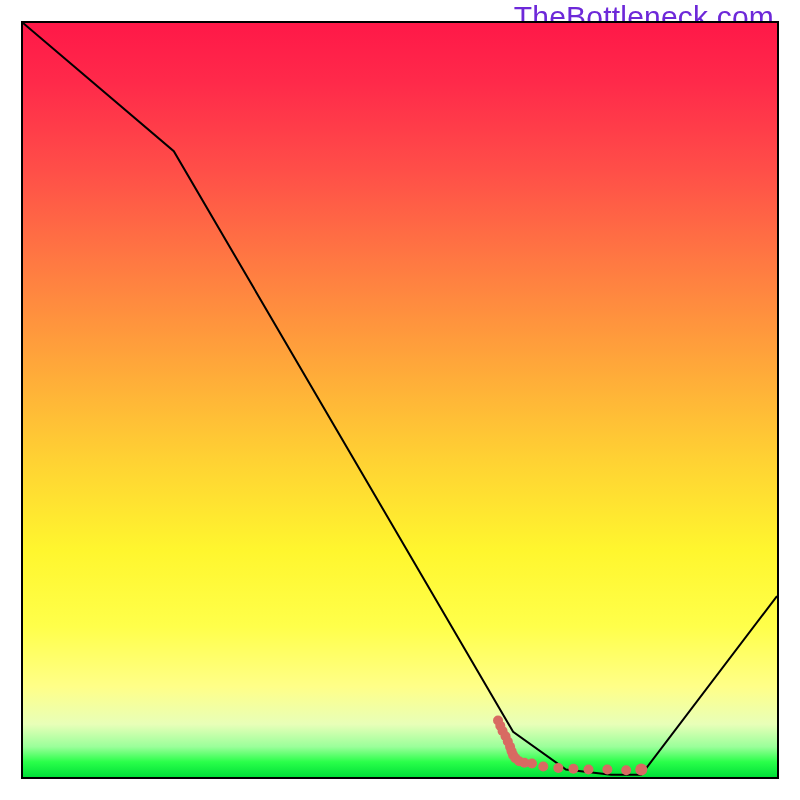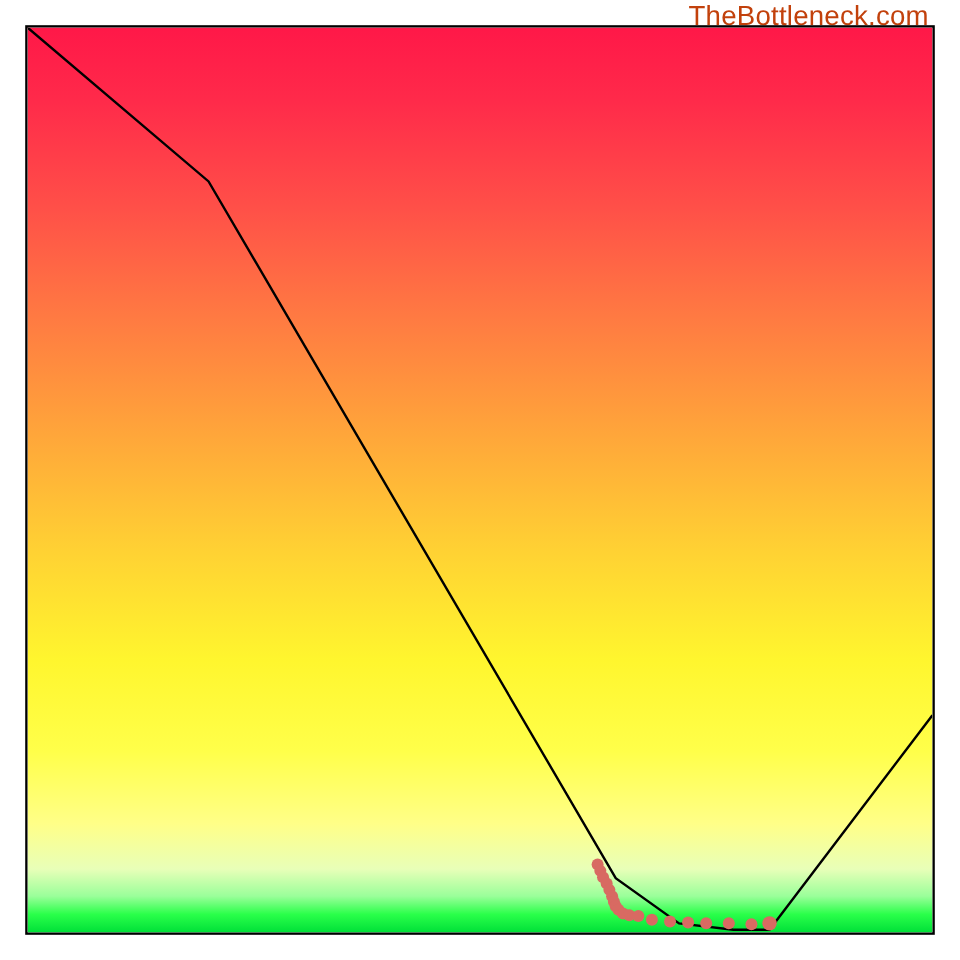--- a/index.html
+++ b/index.html
@@ -38,22 +38,22 @@
       #e8ffb8 93%,
       #9aff9a 96%,
       #2aff4a 98%,
       #00e038 100%
     );
   }
   .watermark {
     position: absolute;
     top: 0px;
     right: 26px;
-    color: #c2410c;
-    font-size: 23px;
+    color: #6d28d9;
+    font-size: 30px;
     font-weight: 400;
     letter-spacing: 0.2px;
   }
   svg.curve {
     position: absolute;
     inset: 0;
     width: 100%;
     height: 100%;
   }
 </style>

